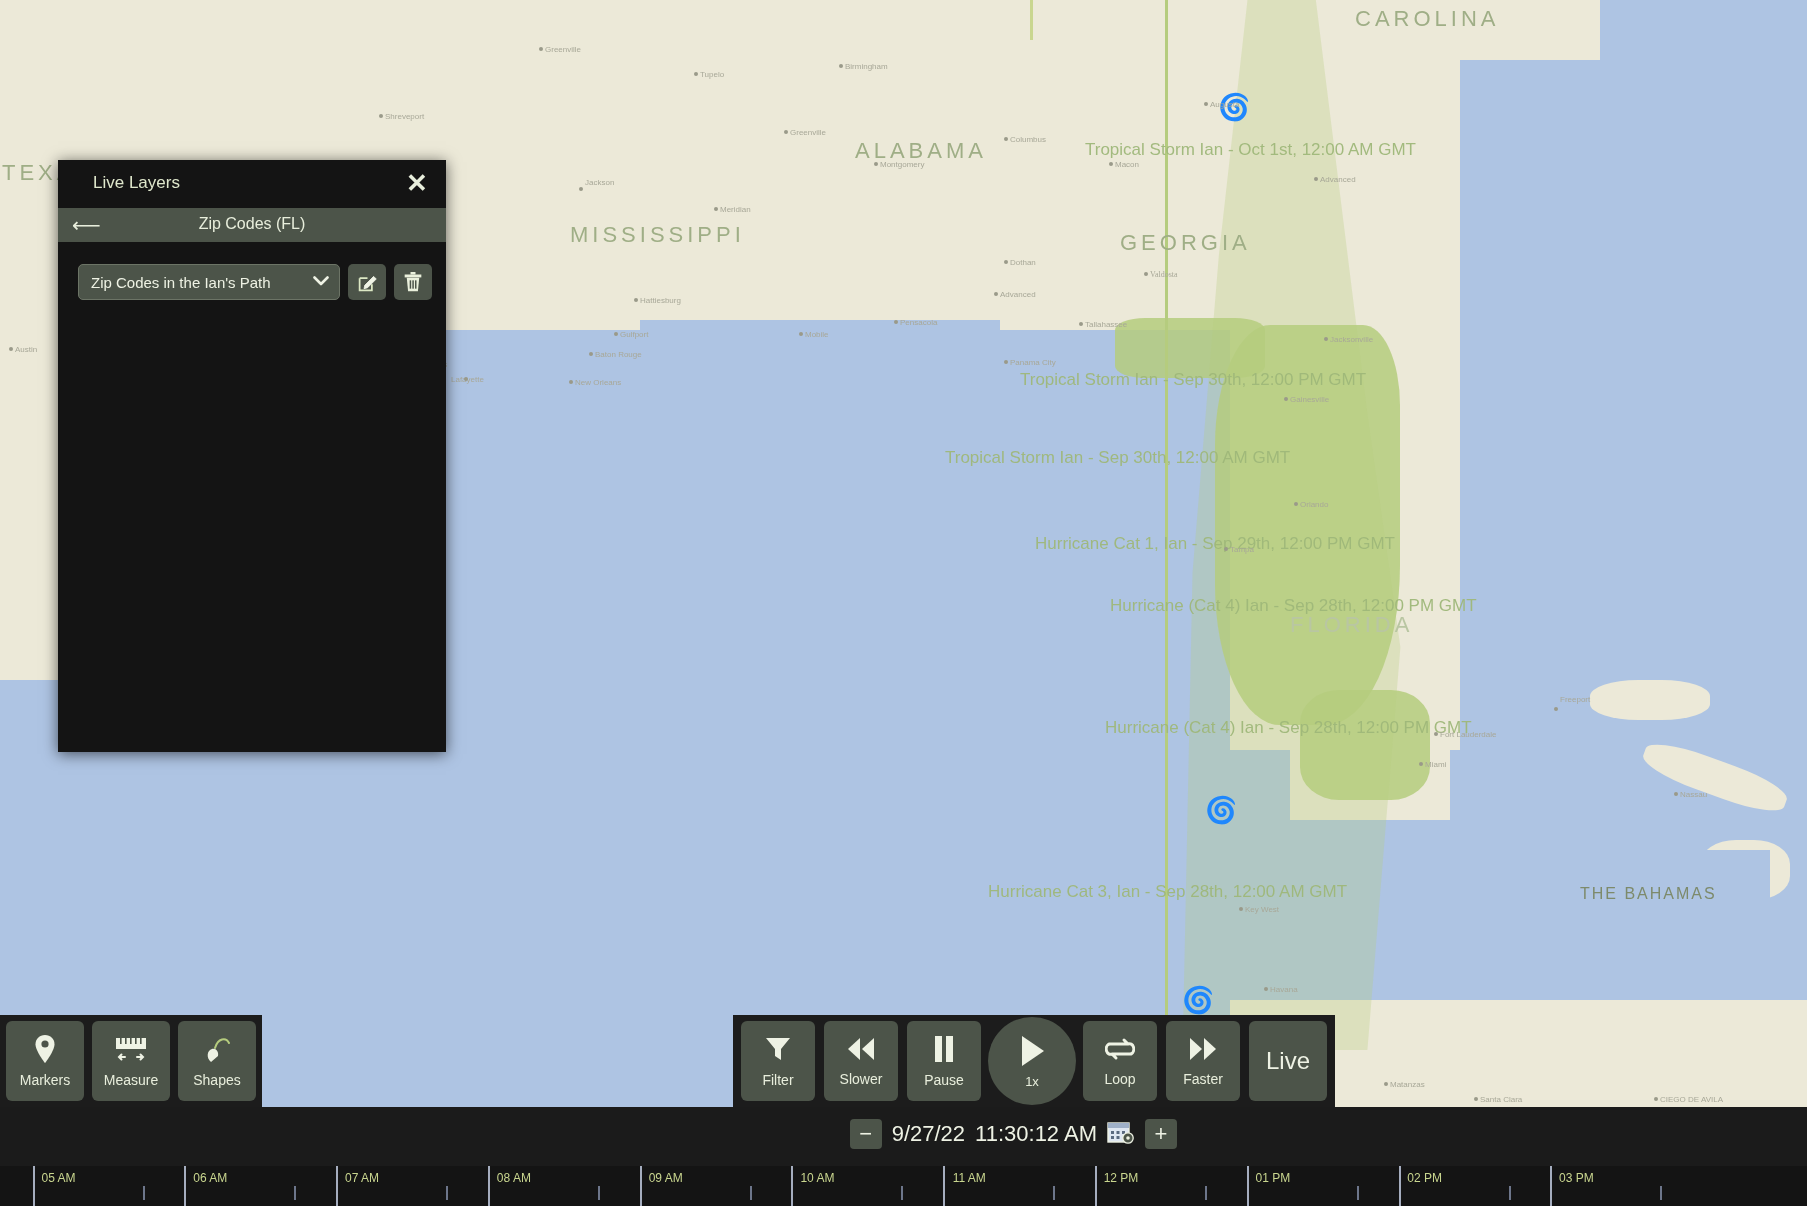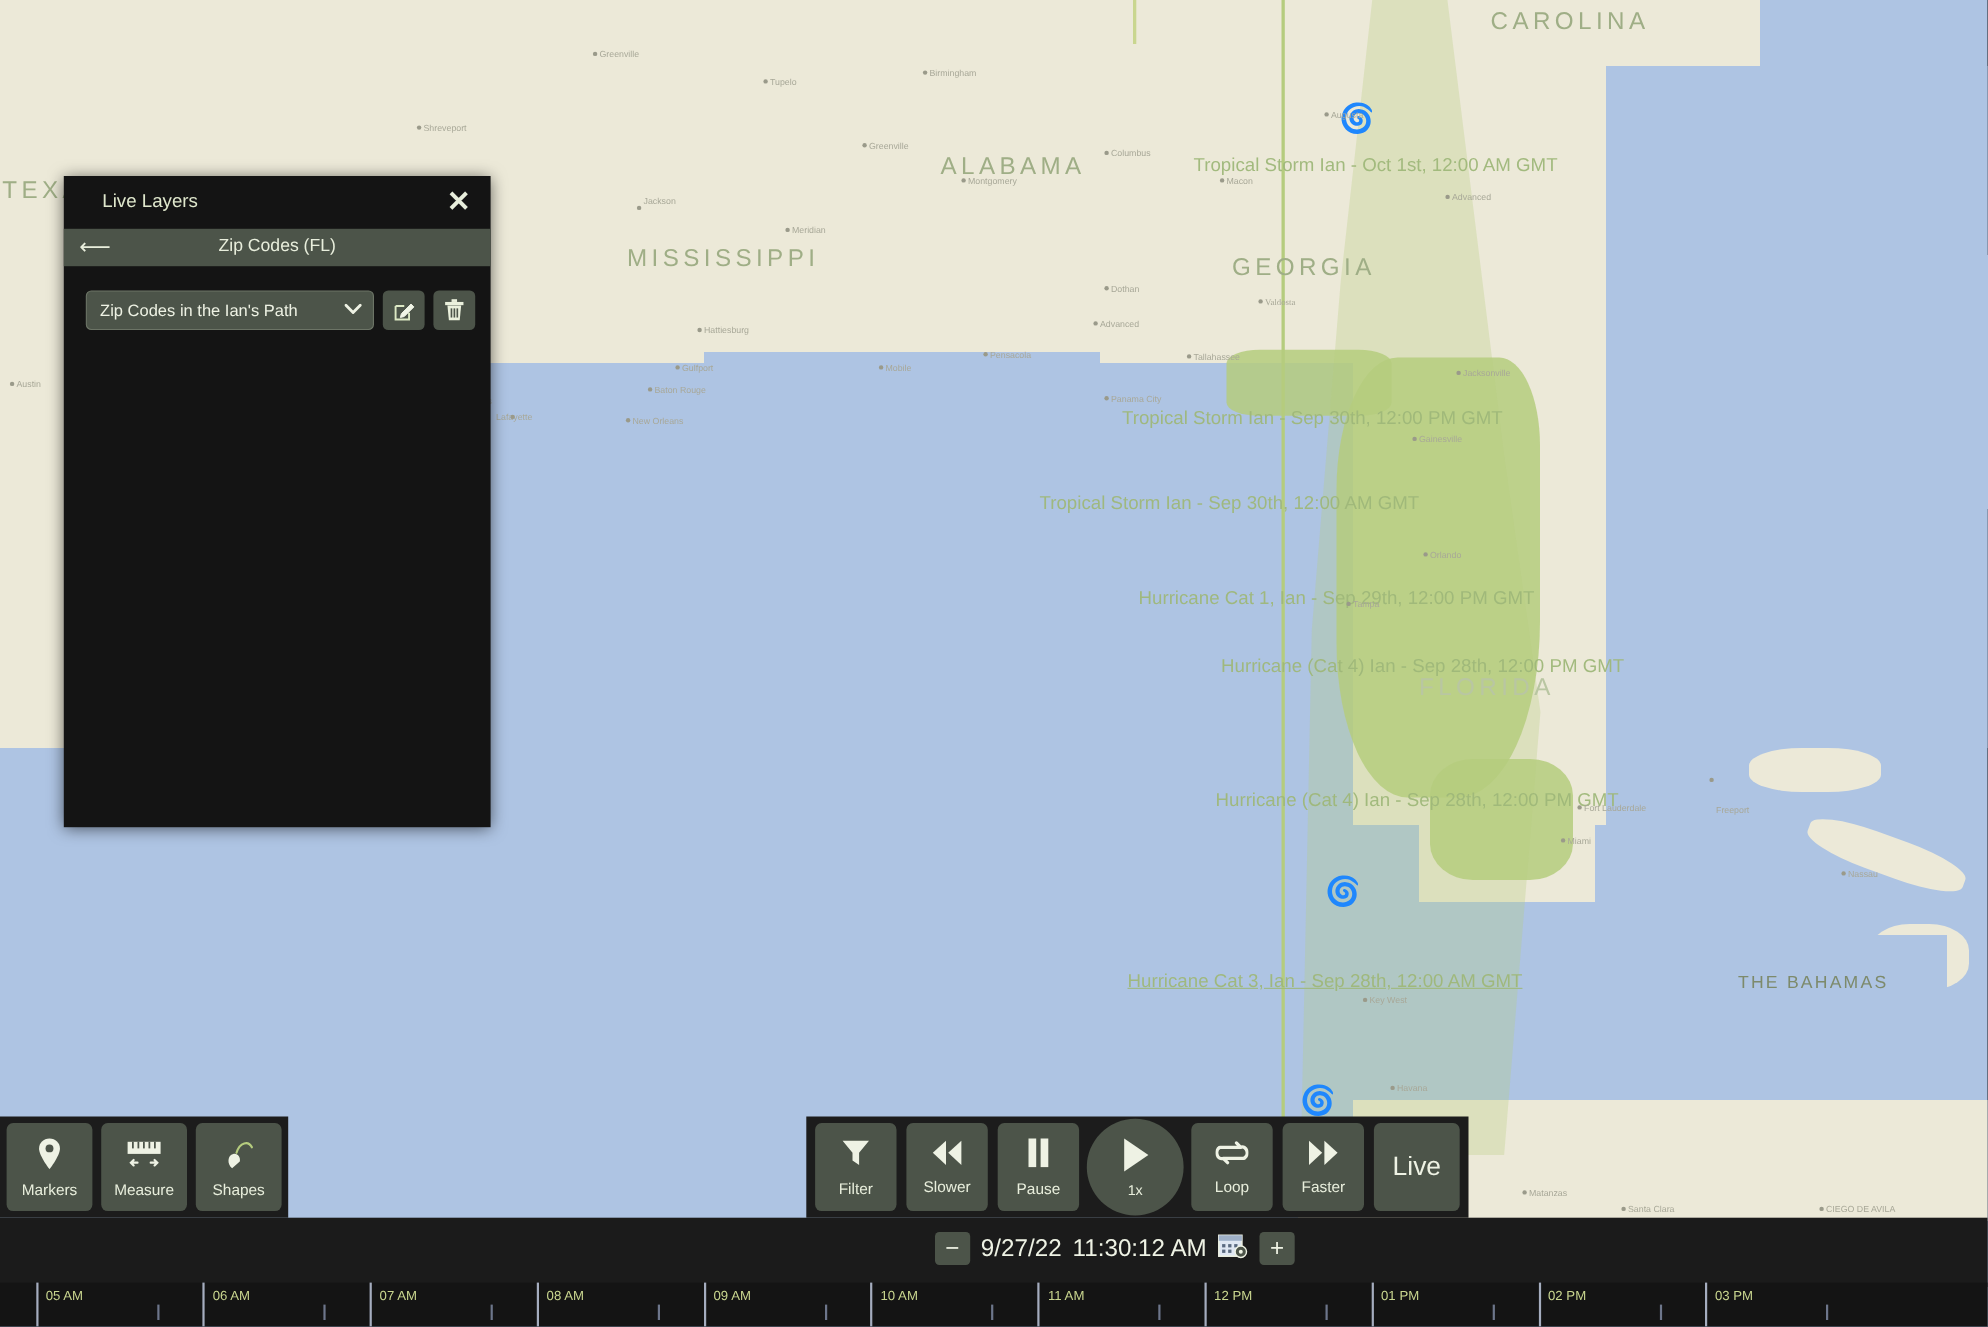--- a/index.html
+++ b/index.html
@@ -113,21 +113,21 @@
   <div class="statelabel" style="left:1355px;top:6px;">CAROLINA</div>
   <div class="statelabel" style="left:1290px;top:612px;color:#b9c6a2;">FLORIDA</div>
   <div class="statelabel" style="left:1580px;top:885px;font-size:16px;letter-spacing:2px;color:#7d8a6b;">THE BAHAMAS</div>
 
   <div class="tracklabel" style="left:1085px;top:140px;">Tropical Storm Ian - Oct 1st, 12:00 AM GMT</div>
   <div class="tracklabel" style="left:1020px;top:370px;">Tropical Storm Ian - Sep 30th, 12:00 PM GMT</div>
   <div class="tracklabel" style="left:945px;top:448px;">Tropical Storm Ian - Sep 30th, 12:00 AM GMT</div>
   <div class="tracklabel" style="left:1035px;top:534px;">Hurricane Cat 1, Ian - Sep 29th, 12:00 PM GMT</div>
   <div class="tracklabel" style="left:1110px;top:596px;">Hurricane (Cat 4) Ian - Sep 28th, 12:00 PM GMT</div>
   <div class="tracklabel" style="left:1105px;top:718px;">Hurricane (Cat 4) Ian - Sep 28th, 12:00 PM GMT</div>
-  <div class="tracklabel" style="left:1025px;top:882px;text-decoration:underline;">Hurricane Cat 3, Ian - Sep 28th, 12:00 AM GMT</div>
+  <div class="tracklabel" style="left:988px;top:882px;">Hurricane Cat 3, Ian - Sep 28th, 12:00 AM GMT</div>
 
   <div id="city-layer">
       <div class="tinytxt" style="left: 575px; top: 378px;">New Orleans</div>
       <div class="citydot" style="left: 569px; top: 380px;"></div>
       <div class="tinytxt" style="left: 805px; top: 330px;">Mobile</div>
       <div class="citydot" style="left: 799px; top: 332px;"></div>
       <div class="tinytxt" style="left: 900px; top: 318px;">Pensacola</div>
       <div class="citydot" style="left: 894px; top: 320px;"></div>
       <div class="tinytxt" style="left: 595px; top: 350px;">Baton Rouge</div>
       <div class="citydot" style="left: 589px; top: 352px;"></div>
@@ -186,21 +186,21 @@
       <div class="tinytxt" style="left: 400px; top: 360px;">Lake Charles</div>
       <div class="citydot" style="left: 394px; top: 362px;"></div>
       <div class="tinytxt" style="left: 620px; top: 330px;">Gulfport</div>
       <div class="citydot" style="left: 614px; top: 332px;"></div>
       <div class="tinytxt" style="left: 700px; top: 70px;">Tupelo</div>
       <div class="citydot" style="left: 694px; top: 72px;"></div>
       <div class="tinytxt" style="left: 545px; top: 45px;">Greenville</div>
       <div class="citydot" style="left: 539px; top: 47px;"></div>
       <div class="tinytxt" style="left: 1245px; top: 905px;">Key West</div>
       <div class="citydot" style="left: 1239px; top: 907px;"></div>
-      <div class="tinytxt" style="left: 1560px; top: 732px;">Freeport</div>
+      <div class="tinytxt" style="left: 1560px; top: 695px;">Freeport</div>
       <div class="citydot" style="left: 1554px; top: 707px;"></div>
       <div class="tinytxt" style="left: 1680px; top: 790px;">Nassau</div>
       <div class="citydot" style="left: 1674px; top: 792px;"></div>
       <div class="tinytxt" style="left: 1660px; top: 1095px;">CIEGO DE AVILA</div>
       <div class="citydot" style="left: 1654px; top: 1097px;"></div>
       <div class="tinytxt" style="left: 1480px; top: 1095px;">Santa Clara</div>
       <div class="citydot" style="left: 1474px; top: 1097px;"></div>
       <div class="tinytxt" style="left: 1390px; top: 1080px;">Matanzas</div>
       <div class="citydot" style="left: 1384px; top: 1082px;"></div>
     </div>

